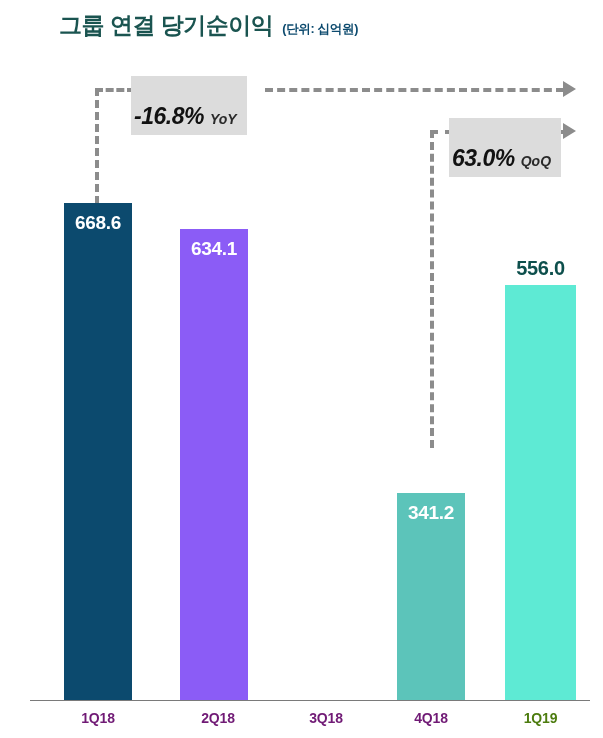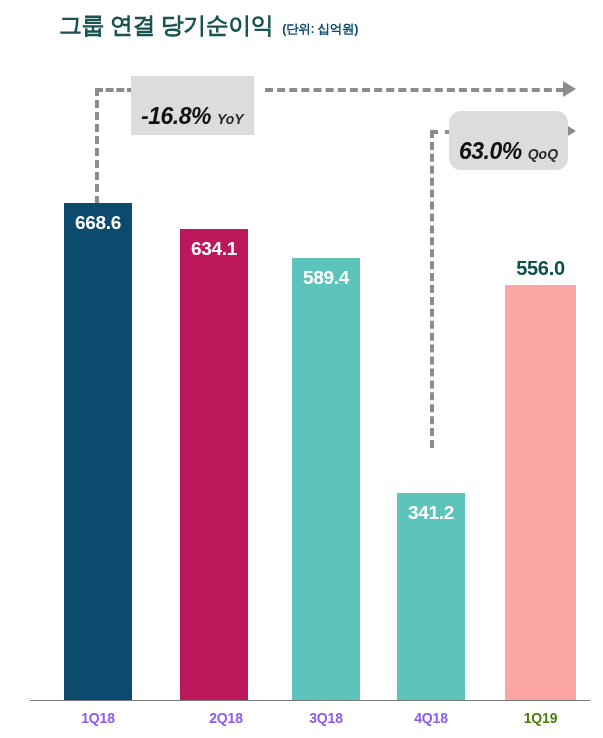--- a/index.html
+++ b/index.html
@@ -78,21 +78,21 @@
     color: #0d4f4c;
     font-size: 20px;
   }
 
   .tick-label {
     position: absolute;
     top: 710px;
     text-align: center;
     font-size: 14px;
     font-weight: bold;
-    color: #8b5cf6;
+    color: #701a75;
     letter-spacing: -0.2px;
   }
   .tick-label.highlight {
     color: #4d7c0f;
   }
 
   
   .dash-v {
     position: absolute;
     width: 0;
@@ -110,21 +110,21 @@
     border-top: 8px solid transparent;
     border-bottom: 8px solid transparent;
     border-left: 13px solid #8c8c8c;
   }
   .ann-box {
     position: absolute;
     background: #dcdcdc;
     display: flex;
     align-items: baseline;
     gap: 6px;
-    padding: 3px 10px 5px 10px;
+    padding: 3px 10px 5px 3px;
     white-space: nowrap;
   }
   .ann-pct {
     font-size: 23px;
     font-weight: bold;
     font-style: italic;
     color: #111111;
     letter-spacing: -0.5px;
   }
   .ann-period {
@@ -155,44 +155,41 @@
   <div class="ann-box" style="left:131px; top:76px;">
     <span class="ann-pct">-16.8%</span>
     <span class="ann-period">YoY</span>
   </div>
 
   <div class="dash-v" style="left:430px; top:130px; height:318px;"></div>
   <div class="dash-h" style="left:430px; top:130px; width:23px;"></div>
   <div class="dash-h" style="left:552px; top:130px; width:12px;"></div>
   <div class="arrow-head" style="left:563px; top:123px;"></div>
 
-  <div class="ann-box" style="left:449px; top:111px;border-radius:12px;">
+  <div class="ann-box" style="left:449px; top:118px;">
     <span class="ann-pct">63.0%</span>
     <span class="ann-period">QoQ</span>
   </div>
 
   <div class="bar" style="left:64px; width:68px; height:497px; background:#0c4a6e;">
     <div class="bar-value inside">668.6</div>
   </div>
 
-  <div class="bar" style="left:180px; width:68px; height:471px; background:#be185d;">
+  <div class="bar" style="left:180px; width:68px; height:471px; background:#8b5cf6;">
     <div class="bar-value inside">634.1</div>
   </div>
 
-  <div class="bar" style="left:292px; width:68px; height:442px; background:#5cc4ba;">
-    <div class="bar-value inside">589.4</div>
-  </div>
 
   <div class="bar" style="left:397px; width:68px; height:207px; background:#5cc4ba;">
     <div class="bar-value inside">341.2</div>
   </div>
 
-  <div class="bar" style="left:505px; width:71px; height:415px; background:#fca5a5;">
+  <div class="bar" style="left:505px; width:71px; height:415px; background:#5eead4;">
     <div class="bar-value above">556.0</div>
   </div>
 
   <div class="tick-label" style="left:64px; width:68px;">1Q18</div>
-  <div class="tick-label" style="left:192px; width:68px;">2Q18</div>
+  <div class="tick-label" style="left:184px; width:68px;">2Q18</div>
   <div class="tick-label" style="left:292px; width:68px;">3Q18</div>
   <div class="tick-label" style="left:397px; width:68px;">4Q18</div>
   <div class="tick-label highlight" style="left:505px; width:71px;">1Q19</div>
 
 </div>
 
 </body></html>

